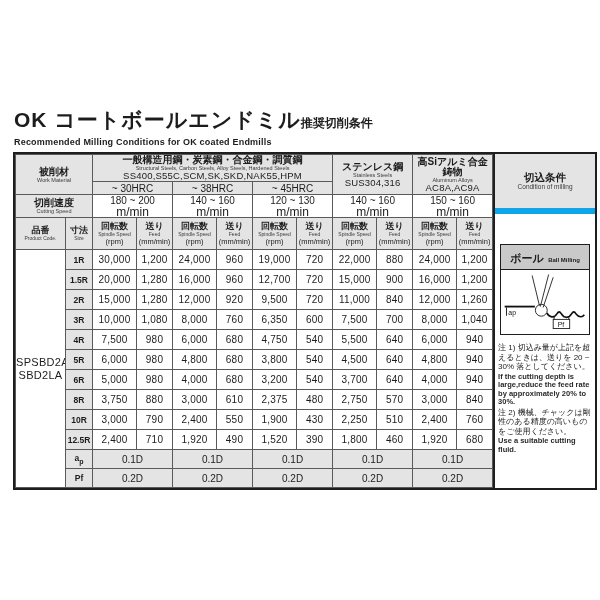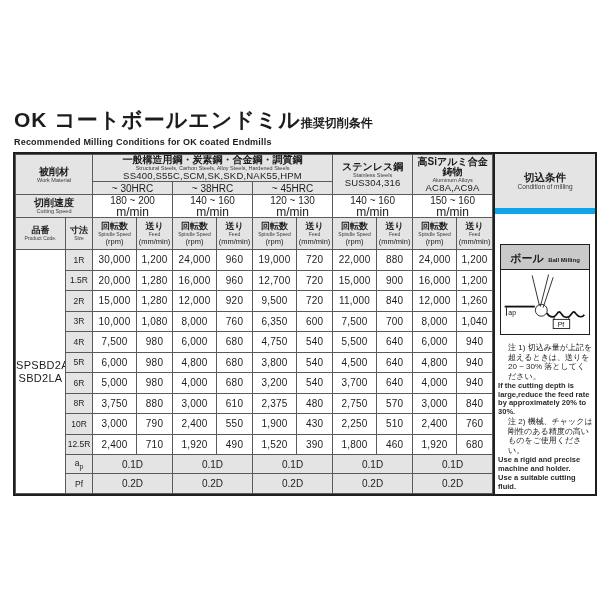--- a/index.html
+++ b/index.html
@@ -27,42 +27,42 @@
   .l-ja{font-size:10px;font-weight:bold;line-height:10px;}
   .l-en{font-size:5.5px;line-height:6px;color:#3a3a3a;}
   .l-gr{font-size:9.5px;line-height:10px;letter-spacing:0.2px;}
   .hrc{font-size:10px;}
   .spd1{font-size:10px;line-height:12px;}
   .spd2{font-size:12px;line-height:10px;}
   .h3a{font-size:9px;font-weight:bold;line-height:9px;}
   .h3b{font-size:5px;line-height:6px;color:#3a3a3a;}
   .h3c{font-size:7.5px;line-height:9px;}
   .val{font-size:10px;background:#fff;letter-spacing:0.2px;}
-  .size-cell{background:#e4e4e4;font-size:8.5px;font-weight:normal;margin-left:16px;}
+  .size-cell{background:#e4e4e4;font-size:8.5px;font-weight:bold;margin-left:16px;}
   .prod{background:#fff;font-size:11px;letter-spacing:0.3px;}
   .prod div{line-height:13px;}
   tr.apf td{background:#e4e4e4;}
   .apfv{font-size:10px;}
   sub{font-size:7px;}
 
   
   .notes-col{flex:1;border-left:2px solid #1f1f1f;display:flex;flex-direction:column;
              background:#fff;min-width:0;}
   .cond-head{height:60px;box-sizing:border-box;border-bottom:6px solid #0ea5e9;background:#e4e4e4;
              display:flex;flex-direction:column;align-items:center;justify-content:center;}
   .cond-ja{font-size:10.5px;font-weight:bold;line-height:12px;}
   .cond-en{font-size:6.5px;color:#3a3a3a;line-height:8px;}
   .ball-box{margin:30px 5px 5px 5px;border:1px solid #1e1e1e;background:#fff;}
   .ball-head{background:#c9c9c9;border-bottom:1px solid #1e1e1e;text-align:center;
              padding:3px 0;}
   .ball-head .bj{font-size:11px;font-weight:bold;}
   .ball-head .be{font-size:6px;font-weight:bold;}
   .ball-svg{display:block;width:100%;height:64px;}
   .notes{padding:3px 2px 2px 3px;}
-  .note-ja{font-size:8px;line-height:9.5px;margin-bottom:1px;margin-left:10px;}
+  .note-ja{font-size:8px;line-height:9.5px;margin-bottom:1px;}
   .note-en{font-size:7.5px;line-height:8.5px;font-weight:bold;color:#2a2a2a;margin-bottom:1px;}
 </style>
 </head>
 <body>
 
 <div class="stage">
 
   <div class="titleblock">
     <h1 class="title-main">OK コートボールエンドミル</h1><span class="title-suffix">推奨切削条件</span>
     <div class="subtitle">Recommended Milling Conditions for OK coated Endmills</div>
@@ -375,18 +375,17 @@
           <path d="M58,47 V52 M74,47 V52" stroke="#111" stroke-width="1" fill="none"></path>
           <rect x="57" y="50" width="18" height="10" fill="#fff" stroke="#222" stroke-width="1"></rect>
           <text x="62" y="58" font-size="7.5" fill="#111">Pf</text>
           <text x="8" y="45" font-size="7.5" fill="#111">ap</text>
         </svg>
       </div>
       <div class="notes">
         <div class="note-ja">注 1) 切込み量が上記を超えるときは、送りを 20 ~ 30% 落としてください。</div>
         <div class="note-en">If the cutting depth is large,reduce the feed rate by approximately 20% to 30%.</div>
         <div class="note-ja">注 2) 機械、チャックは剛性のある精度の高いものをご使用ください。</div>
-        <div class="note-en">Use a rigid and precise machine and holder.</div>
         <div class="note-en">Use a suitable cutting fluid.</div>
       </div>
     </div>
   </div>
 </div>
 
 </body></html>

